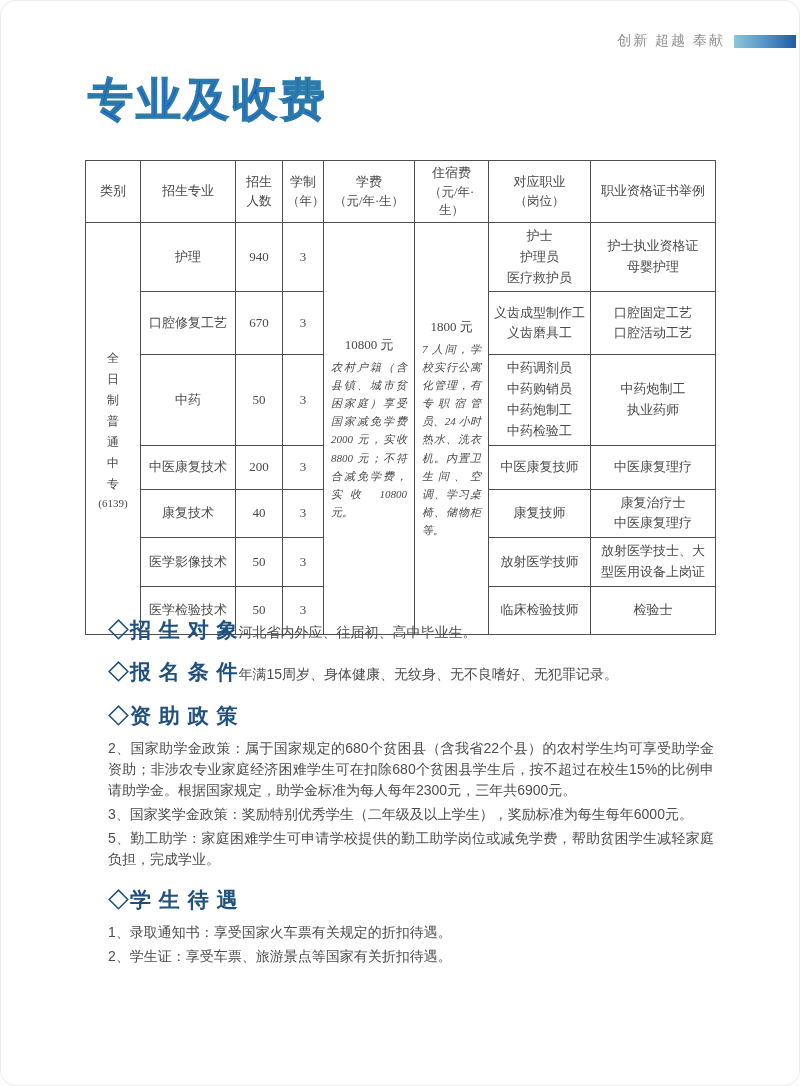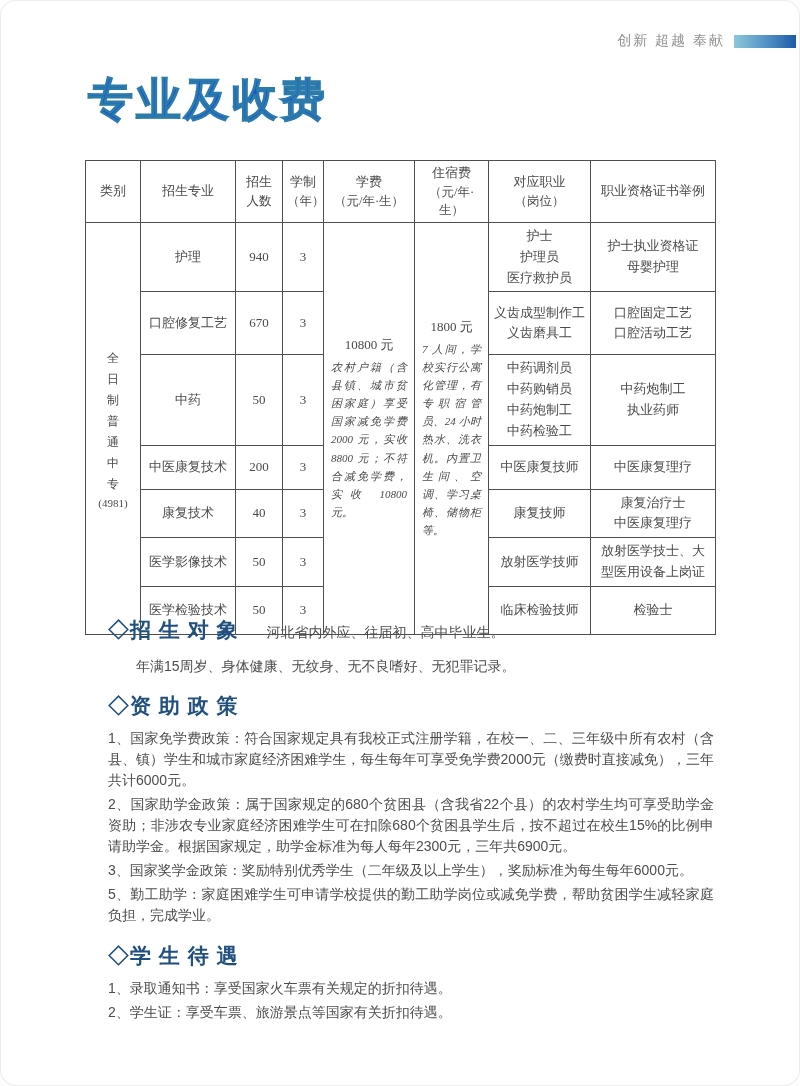--- a/index.html
+++ b/index.html
@@ -41,21 +41,21 @@
   .fee-amount{margin-bottom:4px;}
   .fee-detail{text-align:justify;line-height:1.65;font-size:11px;padding:0 3px;font-style:italic;}
   .r1{height:63px;} .r2{height:63px;} .r3{height:78px;}
   .r4{height:44px;} .r5{height:44px;} .r6{height:48px;} .r7{height:48px;}
   
   .sections{position:absolute;left:108px;top:616px;width:606px;}
   .sec-inline{display:flex;align-items:baseline;gap:0;margin:0 0 14px 0;}
   .sec-head{display:flex;align-items:baseline;gap:2px;margin:16px 0 8px 0;}
   .diamond{color:#20507d;font-size:21px;font-weight:bold;line-height:1;}
   .sec-title{color:#20507d;font-weight:bold;font-size:21px;white-space:nowrap;letter-spacing:1px;}
-  .sec-text{font-size:14px;color:#4d4d4d;margin-left:28px;}
+  .sec-text{font-size:14px;color:#4d4d4d;}
   .sec-items{font-size:14px;line-height:1.5;text-align:justify;}
   .sec-items .item{margin:0 0 3px 0;}
 </style>
 </head>
 <body>
 
 <div class="page">
 
   <div class="slogan">
     <span class="slogan-text">创新  超越  奉献</span>
@@ -84,21 +84,21 @@
         <th><span>学费</span><span class="th-sub">（元/年·生）</span></th>
         <th><span>住宿费</span><span class="th-sub">（元/年·生）</span></th>
         <th><span>对应职业</span><span class="th-sub">（岗位）</span></th>
         <th><span>职业资格证书举例</span></th>
       </tr>
     </thead>
     <tbody>
       <tr class="r1">
         <td rowspan="7" class="cat-cell">
           <span class="vertical-label">全日制普通中专</span>
-          <div class="cat-code">(4981)</div>
+          <div class="cat-code">(6139)</div>
         </td>
         <td>护理</td>
         <td>940</td>
         <td>3</td>
         <td rowspan="7">
           <div class="fee-amount">10800 元</div>
           <div class="fee-detail">农村户籍（含县镇、城市贫困家庭）享受国家减免学费2000 元，实收8800 元；不符合减免学费，实收 10800 元。</div>
         </td>
         <td rowspan="7">
           <div class="fee-amount">1800 元</div>
@@ -163,29 +163,29 @@
   </table>
 
   <div class="sections">
 
     <div class="sec-inline">
       <span class="sec-title"><span class="diamond">◇</span><span>招 生 对 象</span></span>
       <span class="sec-text">河北省内外应、往届初、高中毕业生。</span>
     </div>
 
     <div class="sec-inline">
+      <span class="sec-title"><span class="diamond">◇</span><span>报 名 条 件</span></span>
       <span class="sec-text">年满15周岁、身体健康、无纹身、无不良嗜好、无犯罪记录。</span>
     </div>
 
 
     <div class="sec-head">
       <span class="sec-title"><span class="diamond">◇</span><span>资 助 政 策</span></span>
     </div>
     <div class="sec-items">
-      <div class="item">1、国家免学费政策：符合国家规定具有我校正式注册学籍，在校一、二、三年级中所有农村（含县、镇）学生和城市家庭经济困难学生，每生每年可享受免学费2000元（缴费时直接减免），三年共计6000元。</div>
       <div class="item">2、国家助学金政策：属于国家规定的680个贫困县（含我省22个县）的农村学生均可享受助学金资助；非涉农专业家庭经济困难学生可在扣除680个贫困县学生后，按不超过在校生15%的比例申请助学金。根据国家规定，助学金标准为每人每年2300元，三年共6900元。</div>
       <div class="item">3、国家奖学金政策：奖励特别优秀学生（二年级及以上学生），奖励标准为每生每年6000元。</div>
       <div class="item">5、勤工助学：家庭困难学生可申请学校提供的勤工助学岗位或减免学费，帮助贫困学生减轻家庭负担，完成学业。</div>
     </div>
 
     <div class="sec-head">
       <span class="sec-title"><span class="diamond">◇</span><span>学 生 待 遇</span></span>
     </div>
     <div class="sec-items">
       <div class="item">1、录取通知书：享受国家火车票有关规定的折扣待遇。</div>

